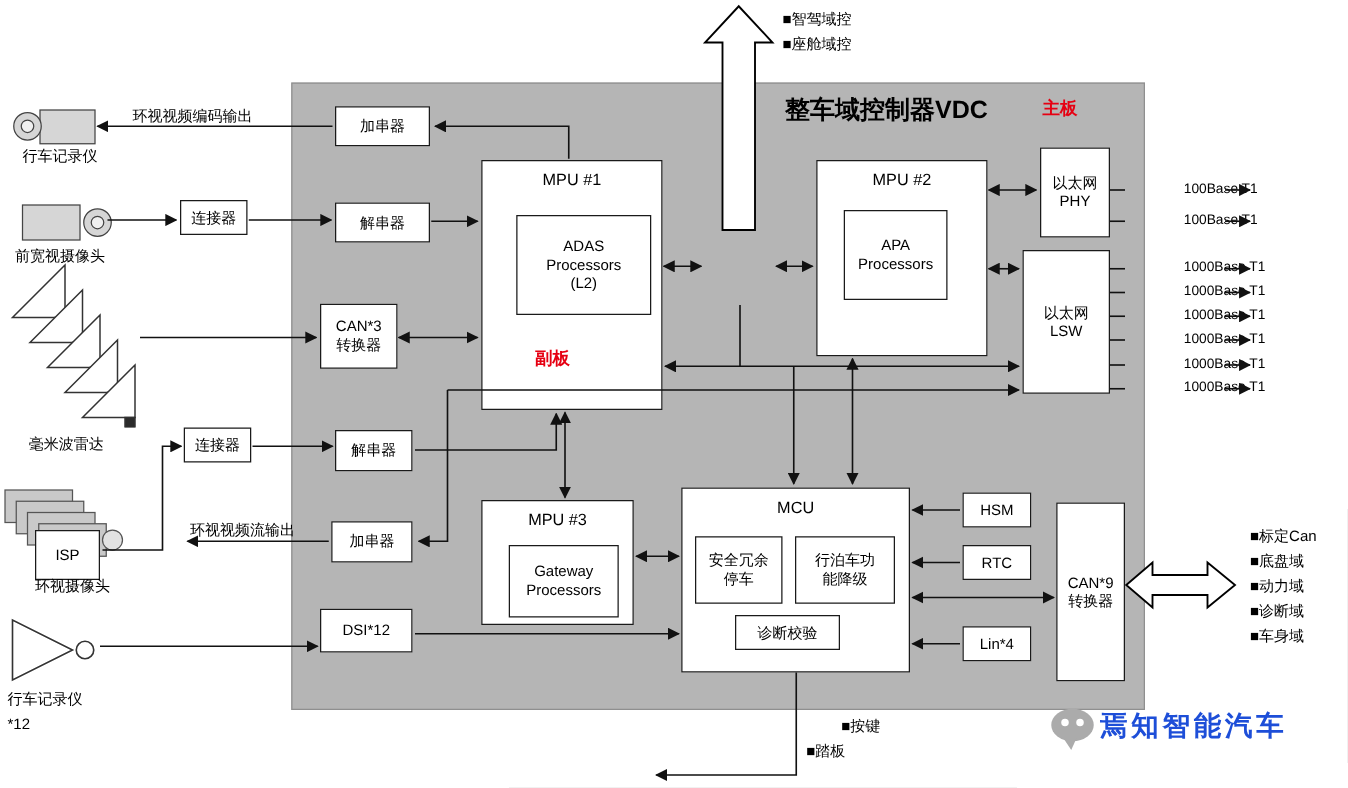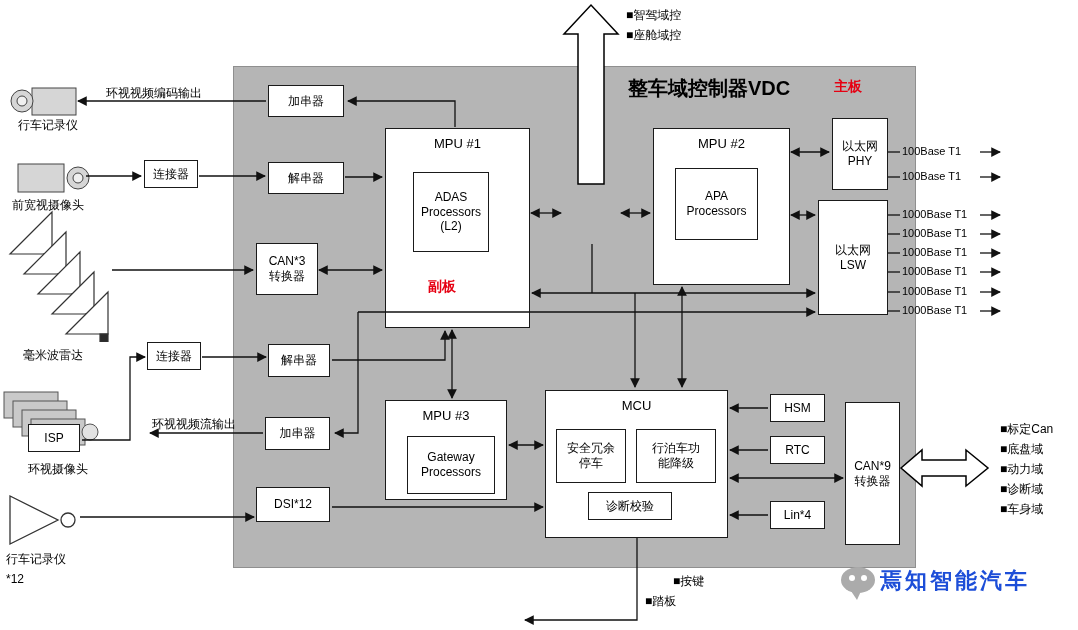--- a/index.html
+++ b/index.html
@@ -6,21 +6,21 @@
   .stage{position:relative;width:1078px;height:630px;background:#fff;overflow:hidden;
          font-family:"Liberation Sans","DejaVu Sans",sans-serif;color:#000;}
   .panel{position:absolute;left:233px;top:66px;width:683px;height:502px;
          background:#b5b5b5;border:1px solid #8f8f8f;z-index:1;box-sizing:border-box;}
   .box{position:absolute;background:#fff;border:1px solid #1a1a1a;box-sizing:border-box;
        display:flex;align-items:center;justify-content:center;text-align:center;
        font-size:12px;line-height:1.22;white-space:pre-line;z-index:2;}
   .bigbox{align-items:flex-start;padding-top:7px;font-size:13px;}
   .lbl{position:absolute;font-size:12px;line-height:1.2;white-space:nowrap;z-index:2;}
   .lbl-c{text-align:center;white-space:normal;}
-  .eth{font-size:11px;}
+  .eth{font-size:11px;margin-left:45px;}
   .red{color:#e60012;font-weight:700;font-size:14px;}
   .title{font-size:20px;font-weight:700;}
   .logo-text{font-size:22px;font-weight:700;color:#1d4ed8;letter-spacing:3px;}
   .icon{position:absolute;z-index:1;}
   .wires{position:absolute;left:0;top:0;z-index:3;pointer-events:none;}
 </style>
 </head>
 <body>
 
 <div class="stage">
@@ -75,21 +75,21 @@
     <circle cx="14" cy="14" r="3" fill="#fff"></circle>
     <circle cx="26" cy="14" r="3" fill="#fff"></circle>
   </svg>
 
   <div class="box" style="left:268px;top:85px;width:76px;height:32px">加串器</div>
   <div class="box" style="left:268px;top:162px;width:76px;height:32px">解串器</div>
   <div class="box" style="left:256px;top:243px;width:62px;height:52px">CAN*3
 转换器</div>
 
   <div class="box bigbox" style="left:385px;top:128px;width:145px;height:200px">MPU #1</div>
-  <div class="box" style="left:413px;top:172px;width:76px;height:80px">ADAS
+  <div class="box" style="left:413px;top:172px;width:108px;height:80px">ADAS
 Processors
 (L2)</div>
   <div class="lbl lbl-c red" style="left:412px;top:278px;width:60px">副板</div>
 
 
   <div class="box bigbox" style="left:653px;top:128px;width:137px;height:157px">MPU #2</div>
   <div class="box" style="left:675px;top:168px;width:83px;height:72px">APA
 Processors</div>
 
   <div class="box" style="left:832px;top:118px;width:56px;height:72px">以太网
@@ -113,21 +113,21 @@
   <div class="box" style="left:588px;top:492px;width:84px;height:28px">诊断校验</div>
 
   <div class="box" style="left:770px;top:394px;width:55px;height:28px">HSM</div>
   <div class="box" style="left:770px;top:436px;width:55px;height:28px">RTC</div>
   <div class="box" style="left:770px;top:501px;width:55px;height:28px">Lin*4</div>
   <div class="box" style="left:845px;top:402px;width:55px;height:143px">CAN*9
 转换器</div>
 
   <div class="box" style="left:144px;top:160px;width:54px;height:28px">连接器</div>
   <div class="box" style="left:147px;top:342px;width:54px;height:28px">连接器</div>
-  <div class="box" style="left:28px;top:424px;width:52px;height:28px">ISP</div>
+  <div class="box" style="left:28px;top:424px;width:52px;height:40px">ISP</div>
 
   <div class="lbl title" style="left:628px;top:76px">整车域控制器VDC</div>
   <div class="lbl red" style="left:834px;top:78px">主板</div>
 
   <div class="lbl" style="left:106px;top:86px">环视视频编码输出</div>
   <div class="lbl lbl-c" style="left:4px;top:118px;width:88px">行车记录仪</div>
   <div class="lbl lbl-c" style="left:0px;top:198px;width:96px">前宽视摄像头</div>
   <div class="lbl lbl-c" style="left:8px;top:348px;width:90px">毫米波雷达</div>
   <div class="lbl" style="left:152px;top:417px">环视视频流输出</div>
   <div class="lbl lbl-c" style="left:10px;top:462px;width:96px">环视摄像头</div>

